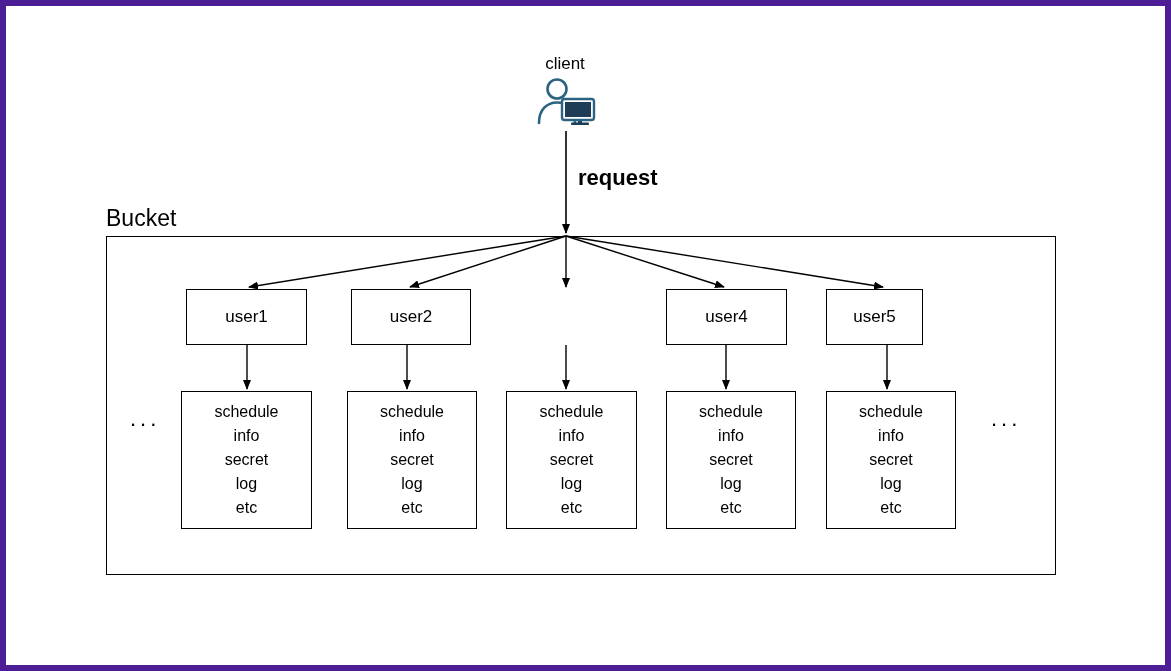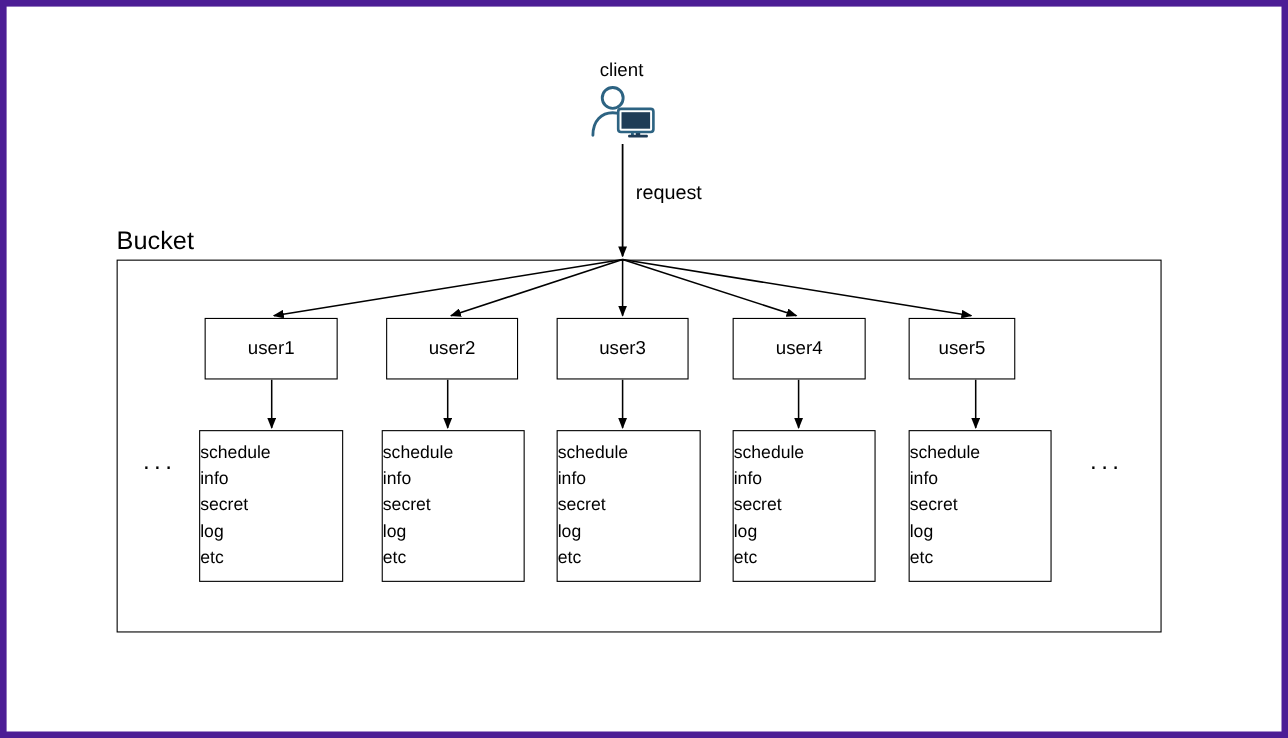--- a/index.html
+++ b/index.html
@@ -40,23 +40,24 @@
     position: absolute;
     left: 527px;
     top: 72px;
     width: 64px;
     height: 50px;
   }
   .request-label {
     position: absolute;
     left: 572px;
     top: 159px;
-    font-size: 18px;
+    font-size: 22px;
     color: #000000;
     white-space: nowrap;
+    font-weight: bold;
   }
   .bucket-label {
     position: absolute;
     left: 100px;
     top: 199px;
     font-size: 23px;
     color: #000000;
     white-space: nowrap;
   }
   .bucket-box {
@@ -82,21 +83,21 @@
     color: #000000;
   }
   .detail-box {
     position: absolute;
     height: 138px;
     border: 1.6px solid #000000;
     box-sizing: border-box;
     background: #ffffff;
     display: flex;
     flex-direction: column;
-    align-items: flex-start;
+    align-items: center;
     justify-content: center;
     font-size: 16px;
     line-height: 24px;
     color: #000000;
   }
   .ellipsis {
     position: absolute;
     font-size: 22px;
     letter-spacing: 4px;
     color: #000000;
@@ -157,23 +158,20 @@
 
   <div class="ellipsis ellipsis-left">...</div>
   <div class="ellipsis ellipsis-right">...</div>
 
   <div class="user-box" style="left:180px;top:283px;width:121px;">
     <span>user1</span>
   </div>
   <div class="user-box" style="left:345px;top:283px;width:120px;">
     <span>user2</span>
   </div>
-  <div class="user-box" style="left:500px;top:283px;width:120px;">
-    <span>user3</span>
-  </div>
   <div class="user-box" style="left:660px;top:283px;width:121px;">
     <span>user4</span>
   </div>
   <div class="user-box" style="left:820px;top:283px;width:97px;">
     <span>user5</span>
   </div>
 
   <div class="detail-box" style="left:175px;top:385px;width:131px;">
     <span>schedule</span>
     <span>info</span>

